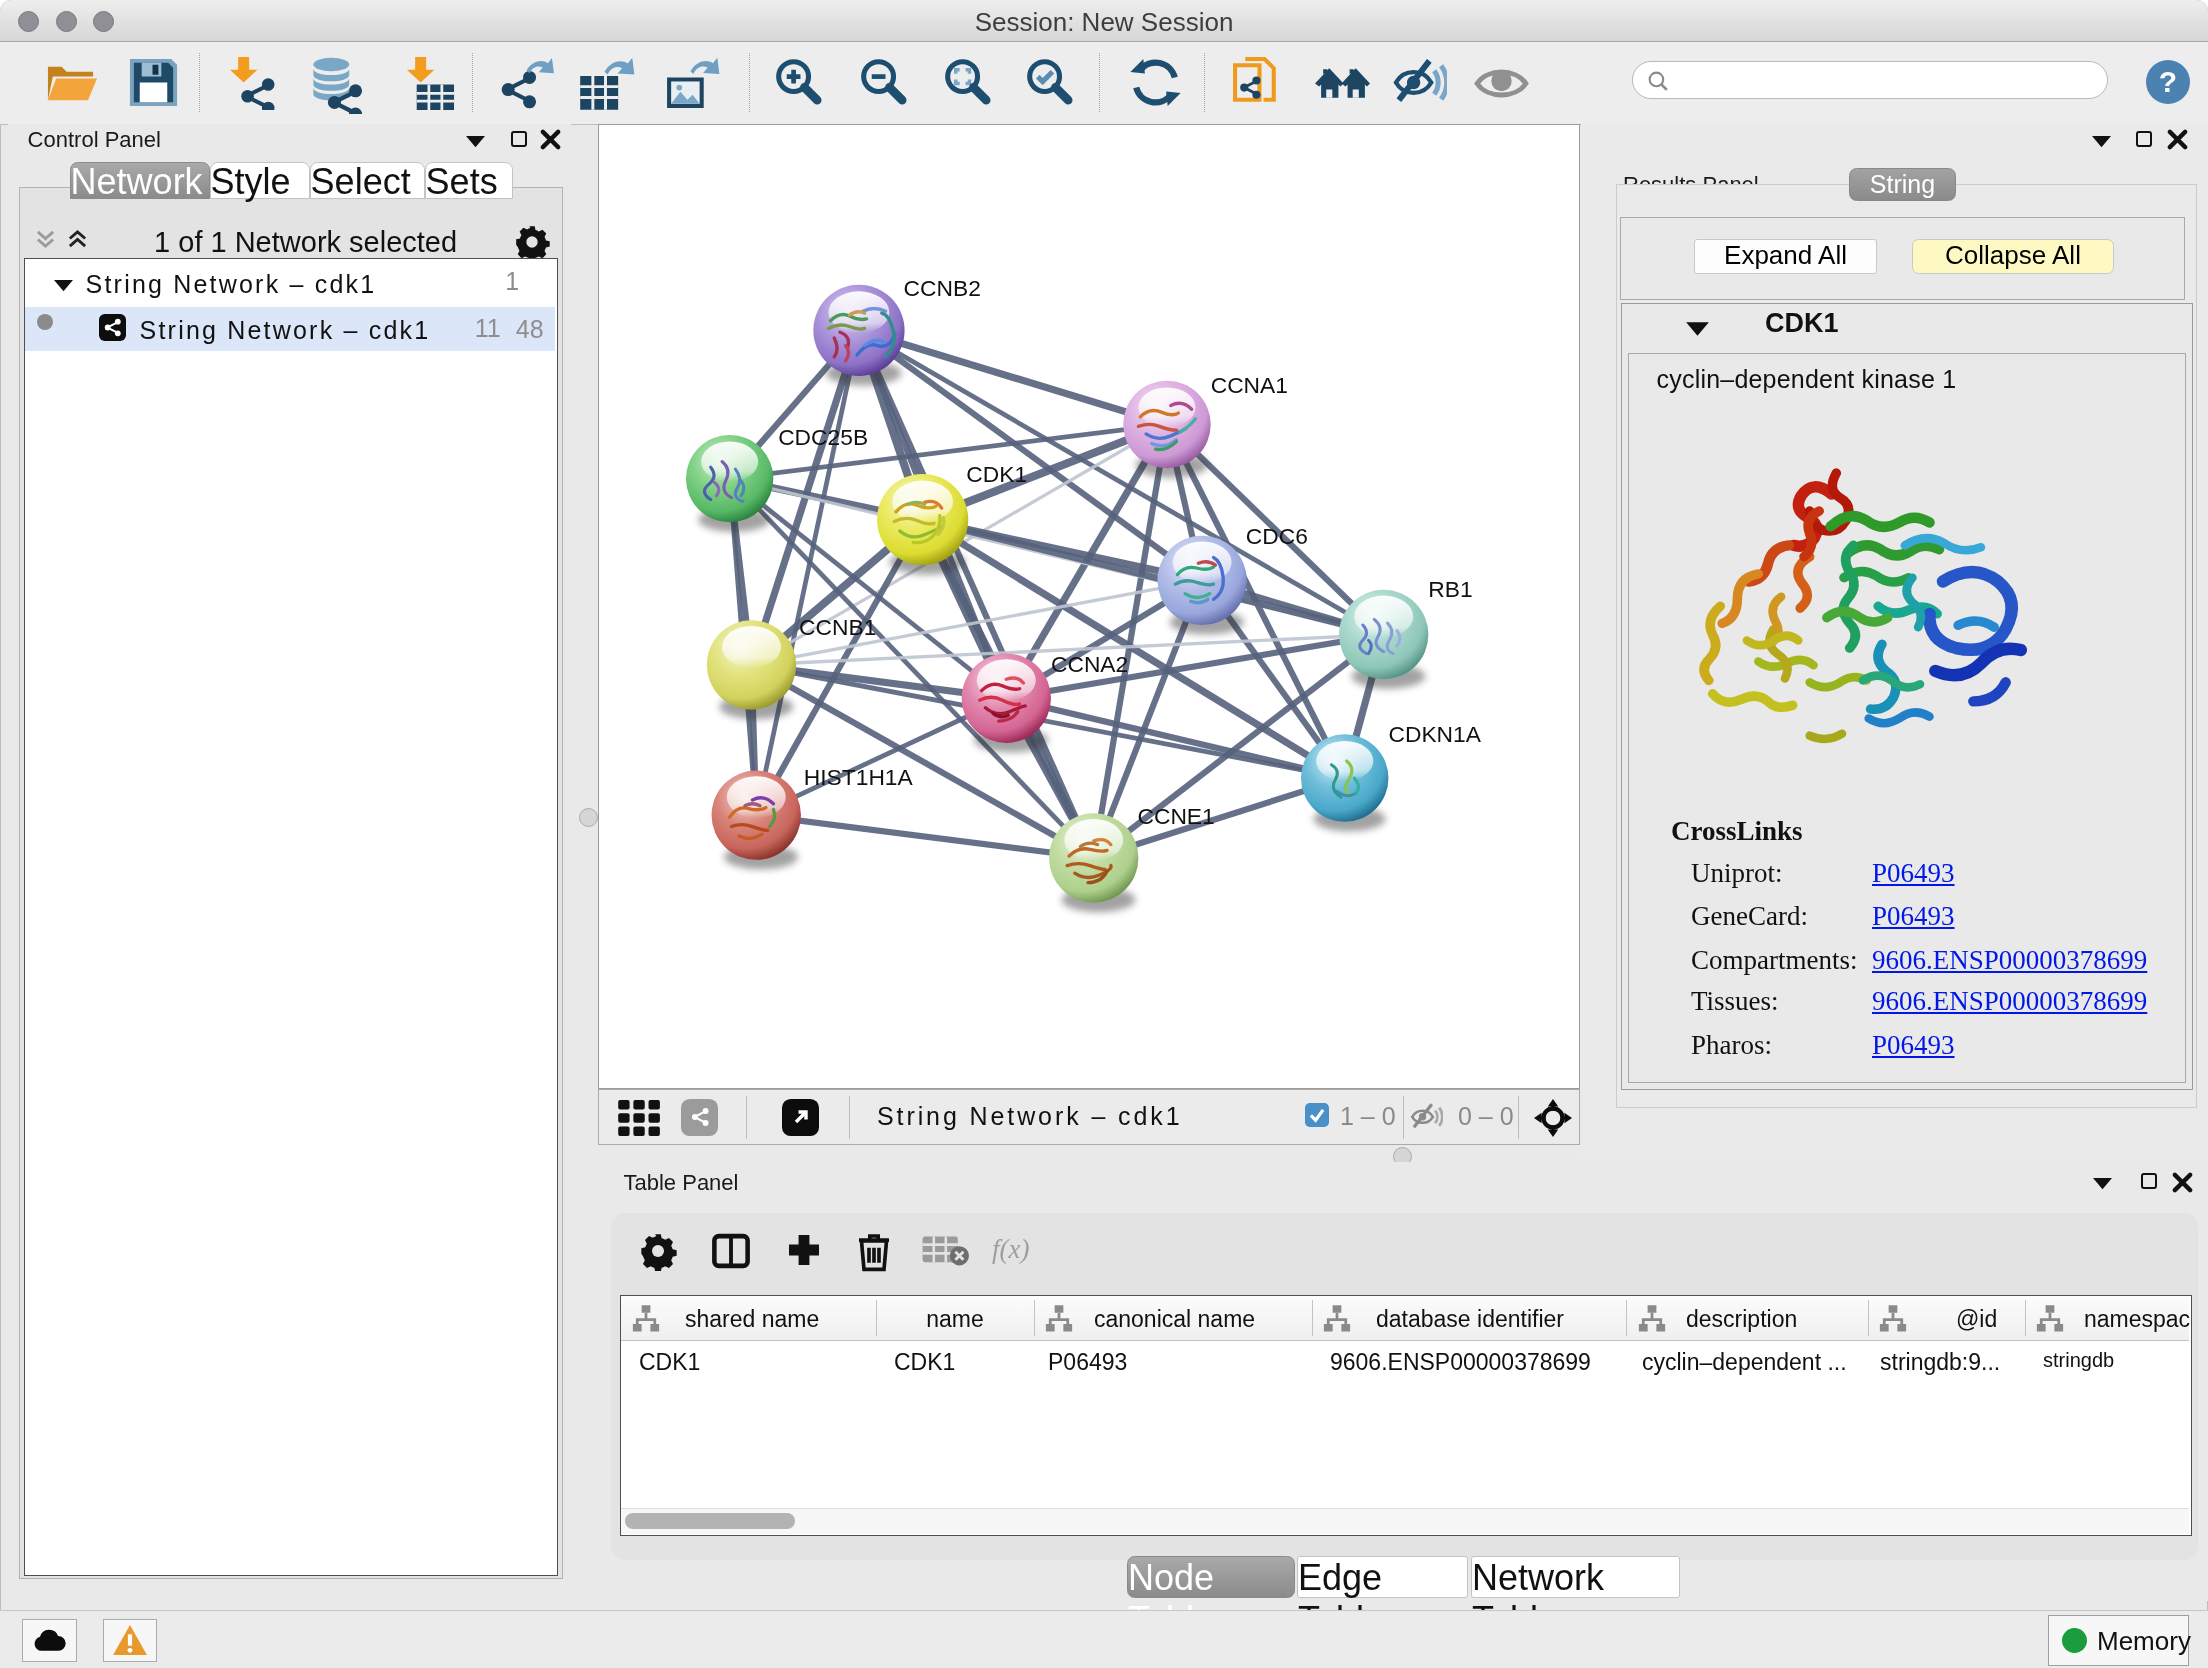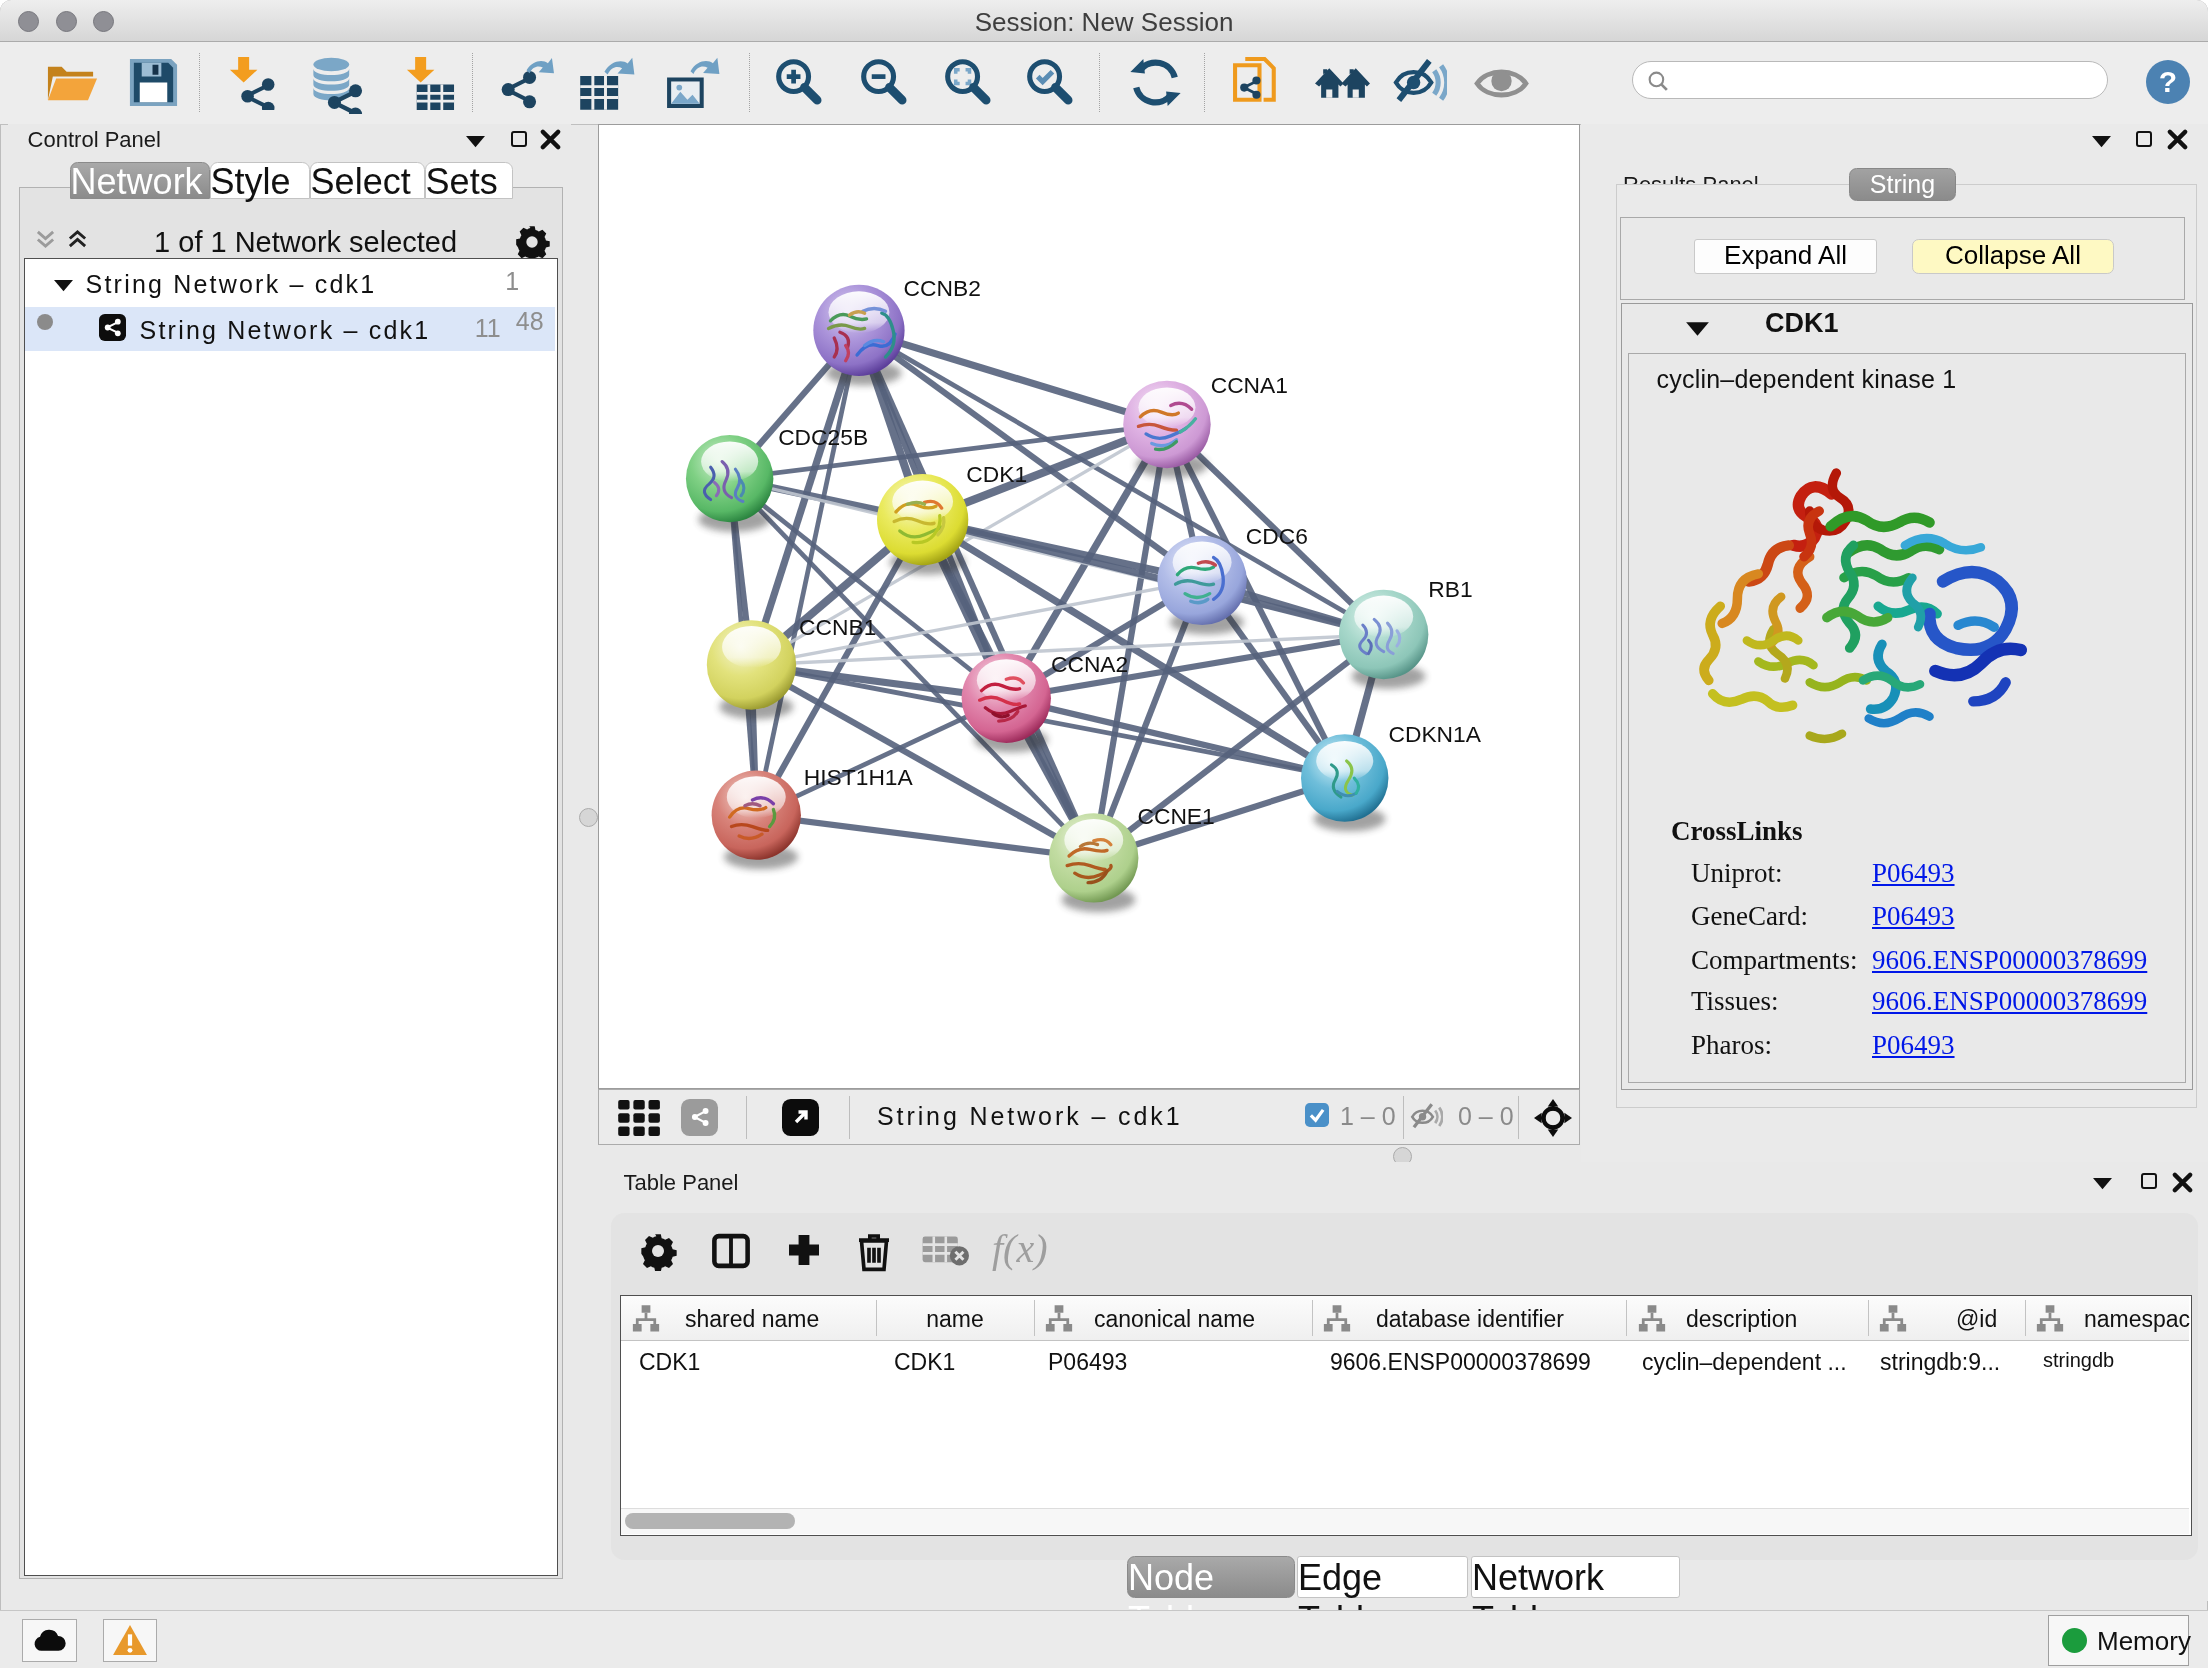--- a/index.html
+++ b/index.html
@@ -222,21 +222,21 @@
             <rect x="0" y="0" width="28" height="28" rx="6" fill="#0d0d0d"></rect>
             <g fill="#fff">
               <circle cx="9" cy="14" r="3"></circle>
               <circle cx="19.5" cy="8" r="3"></circle>
               <circle cx="19.5" cy="20" r="3"></circle>
               <path d="M8.2 13l11-5.6 1 1.9-11 5.6zM8.2 15l11 5.6 1-1.9-11-5.6z"></path>
             </g>
           </svg>
       <div class="abs" style="left:115px;top:8.6px;font-size:25px;letter-spacing:2.2px;color:#111">String Network – cdk1</div>
       <div class="abs" style="left:433px;top:6.7px;width:43px;text-align:right;font-size:25px;color:#8e8e8e">11</div>
-      <div class="abs" style="left:476px;top:0;width:43px;text-align:right;font-size:25px;color:#8e8e8e">48</div>
+      <div class="abs" style="left:476px;top:8px;width:43px;text-align:right;font-size:25px;color:#8e8e8e">48</div>
     </div>
   </div>
 </div>
 <div id="netview">
 <svg width="980" height="963" viewBox="0 0 1030 1013">
 <defs>
   <filter id="blur3" x="-40%" y="-40%" width="180%" height="180%">
             <feGaussianBlur stdDeviation="4"></feGaussianBlur>
           </filter>
   <linearGradient id="gloss" x1="0" y1="0" x2="0" y2="1">
@@ -675,21 +675,21 @@
   <svg class="abs" style="left:327px;top:73px" width="48" height="32" viewBox="0 0 30 20">
         <g fill="#9a9a9a">
           <rect x="1" y="1" width="22" height="16" rx="1.5"></rect>
         </g>
         <g stroke="#e3e3e3" stroke-width="1.6">
           <path d="M1 6h22M1 11.5h22M8 1v16M15.5 1v16"></path>
         </g>
         <circle cx="24" cy="13" r="6" fill="#6e6e6e"></circle>
         <path d="M21.5 10.5l5 5M26.5 10.5l-5 5" stroke="#e3e3e3" stroke-width="1.8"></path>
       </svg>
-  <div class="abs" style="left:398px;top:63px;font-size:40px;font-style:italic;font-family:'Liberation Serif',serif;color:#9e9e9e">f(x)</div>
+  <div class="abs" style="left:398px;top:72px;font-size:27px;font-style:italic;font-family:'Liberation Serif',serif;color:#9e9e9e">f(x)</div>
   <div class="abs" style="left:26px;top:133px;width:1572px;height:241px;background:#fff;border:1.9px solid #4f4f4f;box-sizing:border-box">
     <div class="abs" style="left:0;top:0;width:1568px;height:44px;background:linear-gradient(#fcfcfc,#efefef);border-bottom:1px solid #c3c3c3;"></div>
     <svg class="abs" style="left:9.5px;top:7.6px" width="30" height="30" viewBox="0 0 24 24">
           <g fill="#8a8a8a">
             <rect x="8.5" y="1" width="7" height="6"></rect>
             <rect x="1.5" y="16" width="7" height="6"></rect>
             <rect x="15.5" y="16" width="7" height="6"></rect>
           </g>
           <path d="M12 7v5M5 17v-4.5h14V17" stroke="#8a8a8a" stroke-width="2.2" fill="none"></path>
         </svg>

